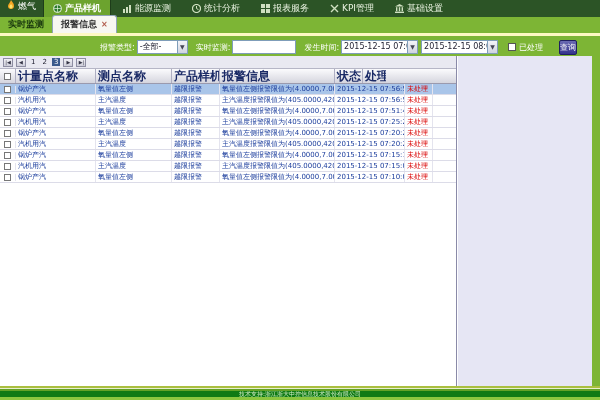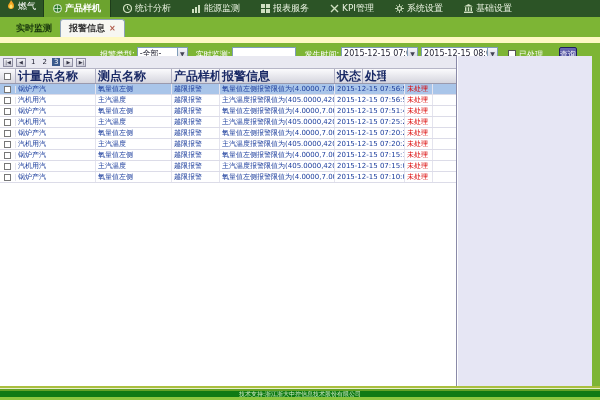--- a/index.html
+++ b/index.html
@@ -7,21 +7,21 @@
   body { position:relative; background:#7db535; font-family:"DejaVu Sans", sans-serif; }
 
   
   #menubar { height:17px; background:#2c5426; display:flex; align-items:stretch; color:#e9f2e0; font-size:9px; }
   .brand { display:flex; align-items:flex-start; gap:3px; padding:0 7px; color:#fff; font-weight:normal; }
   .product { display:flex; align-items:center; gap:3px; padding:0 9px; background:#6ca32e; border-left:1px solid #1e3d1a; border-right:1px solid #1e3d1a; color:#fff; font-weight:bold; }
   .navitem { display:flex; align-items:center; gap:3px; padding:0 9px; margin-left:3px; cursor:pointer; white-space:nowrap; }
   .navitem svg, .brand svg, .product svg { display:block; }
 
   
-  #tabbar { height:26px; background:#7db535; display:flex; align-items:flex-end; padding-left:8px; border-bottom:6px solid #fef9c3; }
+  #tabbar { height:19px; background:#7db535; display:flex; align-items:flex-end; padding-left:0; border-bottom:3px solid #fef9c3; }
   .tab { font-size:9px; font-weight:bold; padding:2px 8px 2px 8px; color:#17350d; cursor:pointer; }
   .tab.active { background:#f7f7f2; border:1px solid #8fa3b8; border-bottom:none; border-radius:3px 3px 0 0; color:#333; display:flex; align-items:center; gap:4px; }
   .tab .close { color:#b05a4a; font-size:8px; line-height:8px; cursor:pointer; }
 
   
   #filterbar { height:22px; background:#7db535; display:flex; align-items:center; font-size:8px; color:#fff; white-space:nowrap; }
   #filterbar .lbl { margin-left:8px; margin-right:2px; }
   .combo { display:flex; height:14px; }
   .combo .box { background:#fff; border:1px solid #7f9db9; border-right:none; color:#223; font-size:8px; line-height:12px; padding:0 2px; overflow:hidden; }
   .combo .arrow { width:11px; background:linear-gradient(#f4f4f8,#cfd4e0); border:1px solid #7f9db9; color:#445; font-size:6px; text-align:center; line-height:12px; cursor:pointer; }
@@ -73,54 +73,47 @@
   </div>
   <div class="product">
     <svg width="9" height="9" viewBox="0 0 9 9">
         <circle cx="4.5" cy="4.5" r="4" fill="#2c7a2c" stroke="#eaf5e0" stroke-width="1"></circle>
         <path d="M1 4.5h7M4.5 1v7" stroke="#eaf5e0" stroke-width=".7" fill="none"></path>
       </svg>
     <span>产品样机</span>
   </div>
   <div class="navitem">
     <svg width="9" height="9" viewBox="0 0 9 9">
-        <circle cx="4.5" cy="4.5" r="4" fill="none" stroke="#cfe0c0" stroke-width="1.2"></circle>
-        <path d="M4.5 2v2.5l2 1.2" stroke="#cfe0c0" stroke-width="1" fill="none"></path>
-      </svg>
-    <span>统计分析</span>
-  </div>
-  <div class="navitem">
-    <svg width="9" height="9" viewBox="0 0 9 9">
         <rect x="0" y="5" width="2" height="4" fill="#cfe0c0"></rect>
         <rect x="3" y="3" width="2" height="6" fill="#cfe0c0"></rect>
         <rect x="6" y="1" width="2" height="8" fill="#cfe0c0"></rect>
       </svg>
     <span>能源监测</span>
+  </div>
+  <div class="navitem">
+    <svg width="9" height="9" viewBox="0 0 9 9">
+        <circle cx="4.5" cy="4.5" r="4" fill="none" stroke="#cfe0c0" stroke-width="1.2"></circle>
+        <path d="M4.5 2v2.5l2 1.2" stroke="#cfe0c0" stroke-width="1" fill="none"></path>
+      </svg>
+    <span>统计分析</span>
   </div>
   <div class="navitem">
     <svg width="9" height="9" viewBox="0 0 9 9">
         <rect x="0" y="0" width="4" height="4" fill="#cfe0c0"></rect>
         <rect x="5" y="0" width="4" height="4" fill="#cfe0c0"></rect>
         <rect x="0" y="5" width="4" height="4" fill="#cfe0c0"></rect>
         <rect x="5" y="5" width="4" height="4" fill="#cfe0c0"></rect>
       </svg>
     <span>报表服务</span>
   </div>
   <div class="navitem">
     <svg width="9" height="9" viewBox="0 0 9 9">
         <path d="M1 1l7 7M8 1L1 8" stroke="#cfe0c0" stroke-width="1.4" fill="none"></path>
       </svg>
     <span>KPI管理</span>
-  </div>
-  <div class="navitem">
-    <svg width="9" height="9" viewBox="0 0 9 9">
-        <circle cx="4.5" cy="4.5" r="2" fill="none" stroke="#cfe0c0" stroke-width="1.2"></circle>
-        <path d="M4.5 0v2M4.5 7v2M0 4.5h2M7 4.5h2M1.3 1.3l1.4 1.4M6.3 6.3l1.4 1.4M7.7 1.3L6.3 2.7M2.7 6.3L1.3 7.7" stroke="#cfe0c0" stroke-width=".9"></path>
-      </svg>
-    <span>系统设置</span>
   </div>
   <div class="navitem">
     <svg width="9" height="9" viewBox="0 0 9 9">
         <path d="M0 2.5L4.5 0 9 2.5H0z" fill="#cfe0c0"></path>
         <rect x="1" y="3.2" width="1.4" height="4" fill="#cfe0c0"></rect>
         <rect x="3.8" y="3.2" width="1.4" height="4" fill="#cfe0c0"></rect>
         <rect x="6.6" y="3.2" width="1.4" height="4" fill="#cfe0c0"></rect>
         <rect x="0" y="7.6" width="9" height="1.4" fill="#cfe0c0"></rect>
       </svg>
     <span>基础设置</span>

